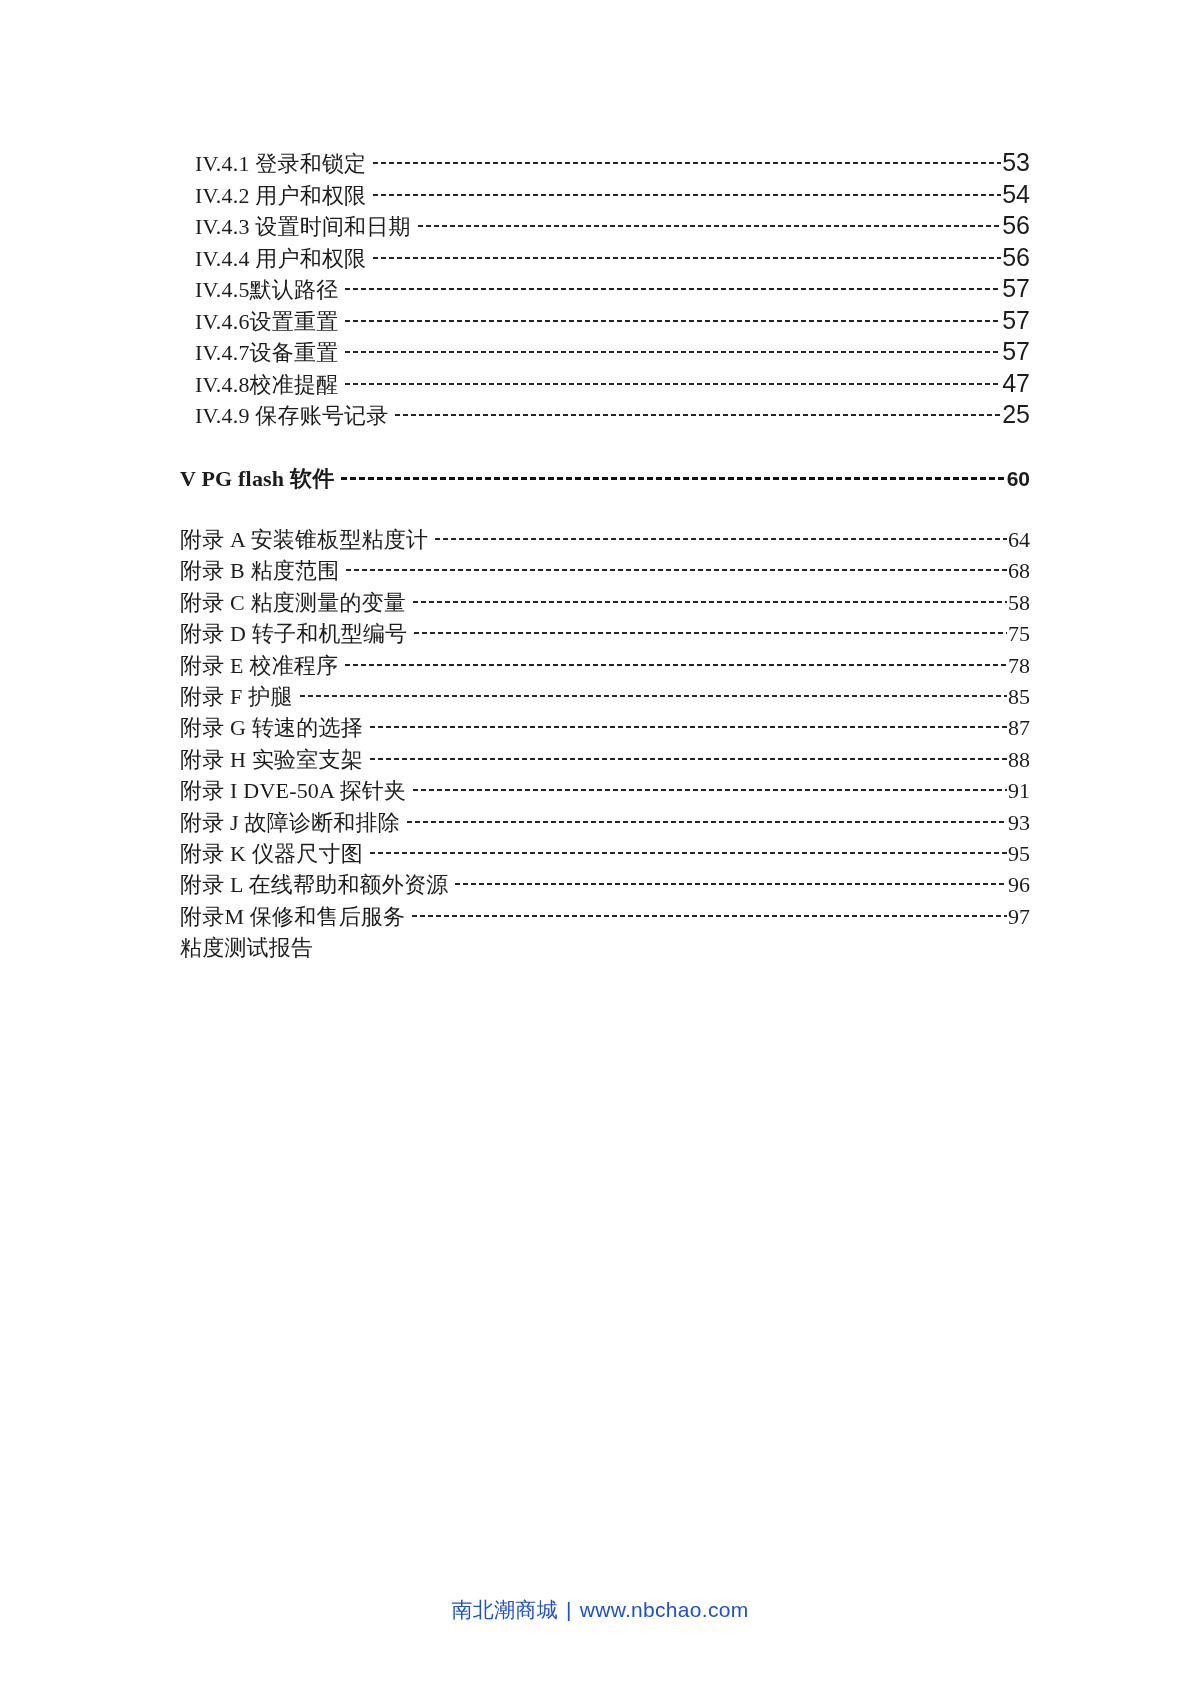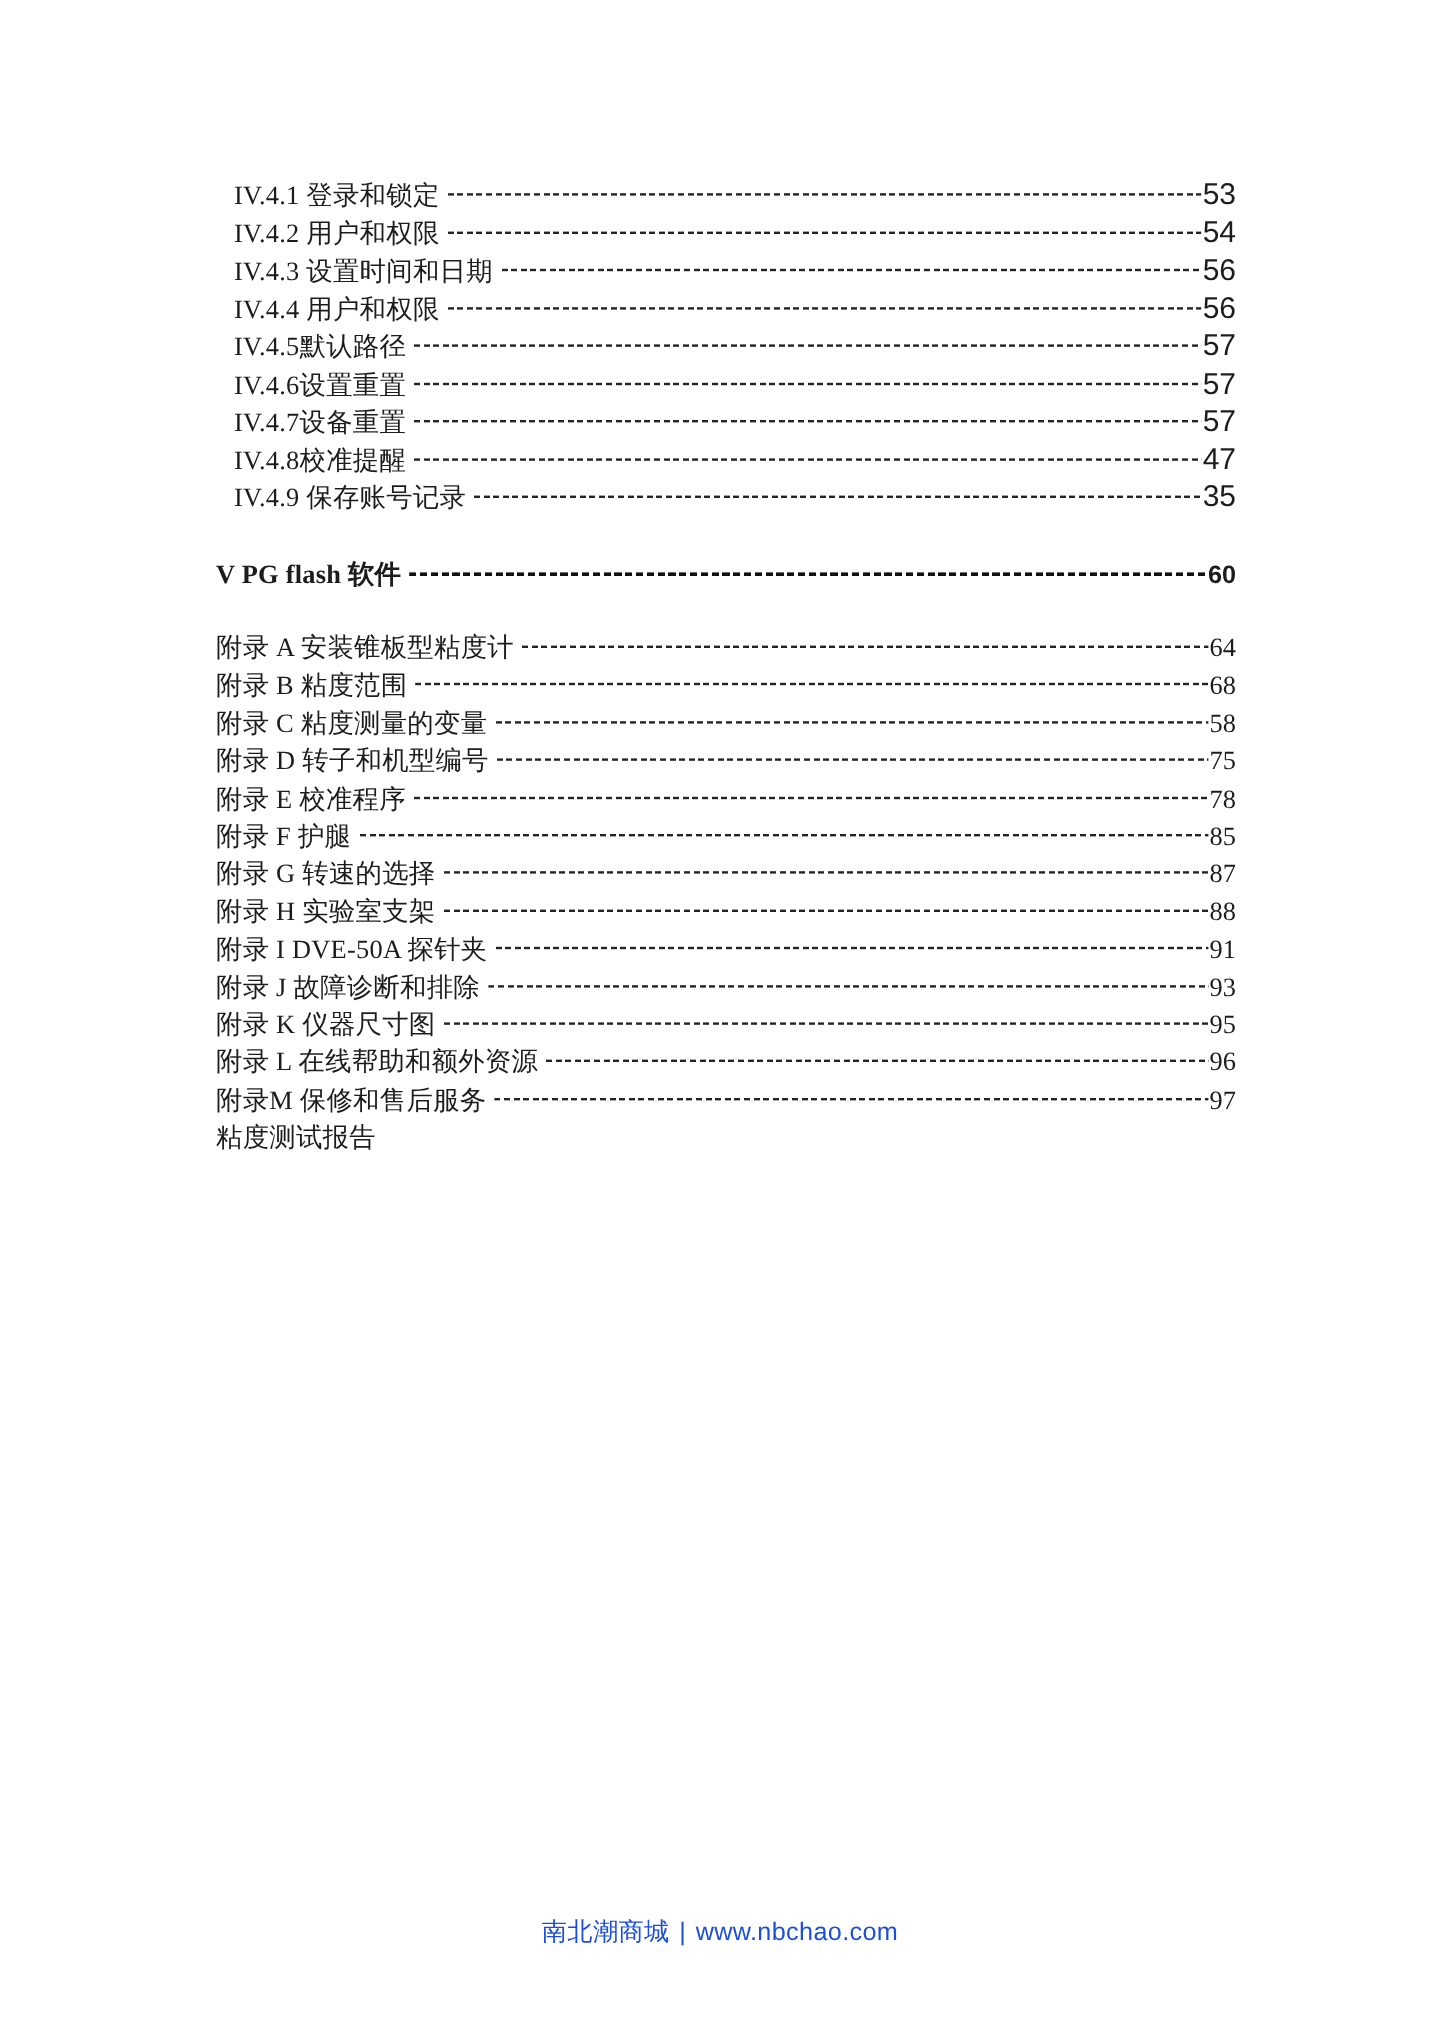--- a/index.html
+++ b/index.html
@@ -130,21 +130,21 @@
       <span class="toc-page-num num-sans">57</span>
     </div>
     <div class="toc-row">
       <span class="toc-label">IV.4.8校准提醒</span>
       <span class="leader"></span>
       <span class="toc-page-num num-sans">47</span>
     </div>
     <div class="toc-row">
       <span class="toc-label">IV.4.9 保存账号记录</span>
       <span class="leader"></span>
-      <span class="toc-page-num num-sans">35</span>
+      <span class="toc-page-num num-sans">25</span>
     </div>
   </div>
 
   <div class="toc-block block-partv">
     <div class="toc-row row-bold">
       <span class="toc-label">V PG flash 软件</span>
       <span class="leader"></span>
       <span class="toc-page-num">60</span>
     </div>
   </div>

